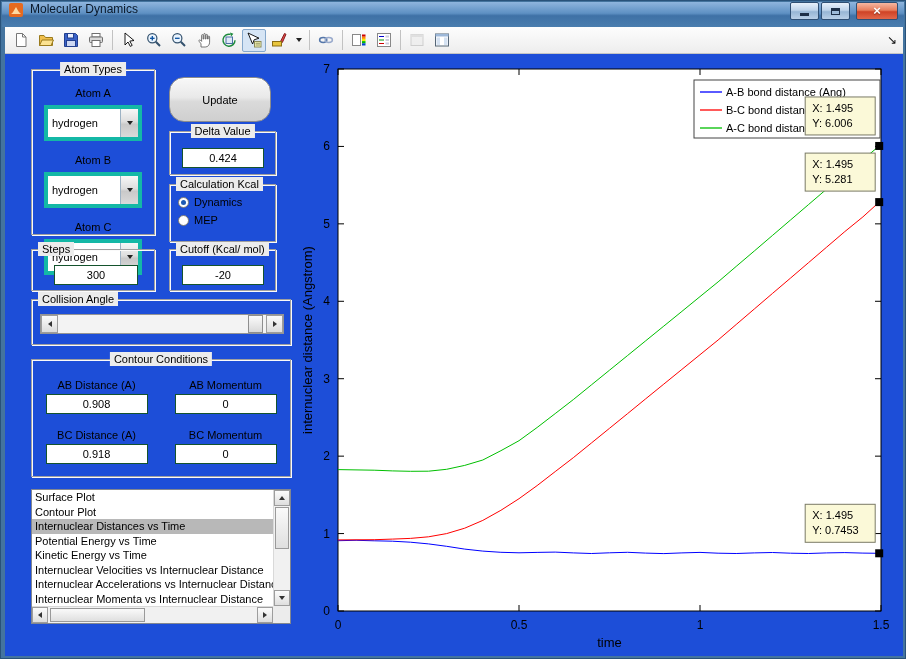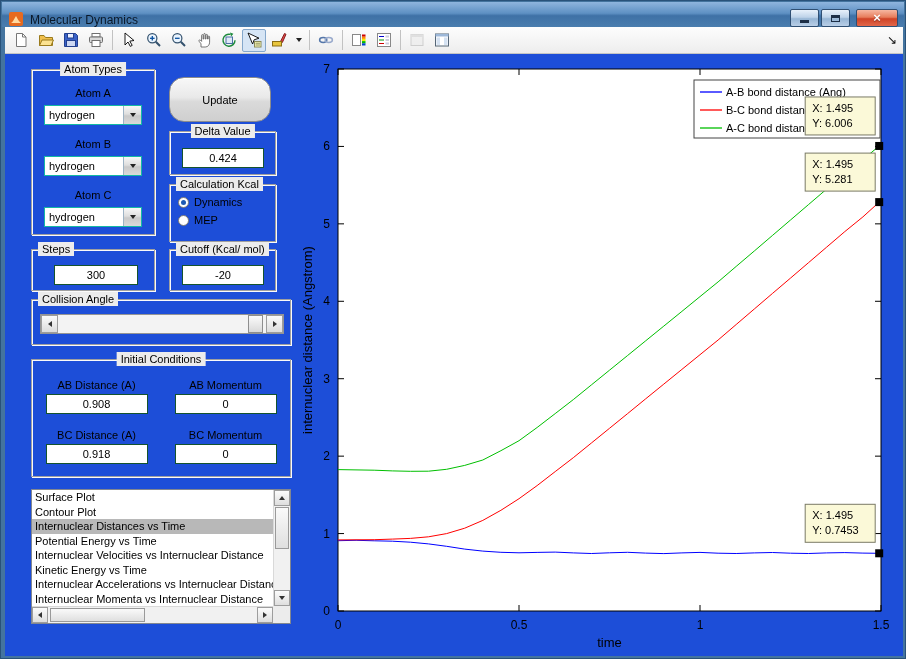--- a/index.html
+++ b/index.html
@@ -1,18 +1,18 @@
 <!DOCTYPE html>
 <html><head>
 <meta charset="utf-8">
 <style>
   html,body{margin:0;padding:0;background:#fff;}
   .window{position:relative;width:906px;height:659px;box-sizing:border-box;background:#44749f;border:1px solid #29527a;font-family:"Liberation Sans",sans-serif;overflow:hidden;}
   
-  .titlebar{position:absolute;left:1px;top:1px;right:1px;height:25px;display:flex;align-items:flex-end;padding:0 6px;box-sizing:border-box;
+  .titlebar{position:absolute;left:1px;top:1px;right:1px;height:25px;display:flex;align-items:flex-start;padding:0 6px;box-sizing:border-box;
     background:linear-gradient(#8fb5de 0%,#5e90c3 45%,#3f71a6 55%,#4a7dae 100%);}
   .app-icon{width:16px;height:16px;display:inline-flex;}
   .title{font-size:12px;color:#0a1828;margin-left:6px;}
   .winbtns{margin-left:auto;display:flex;align-items:center;gap:2px;}
   .winbtn{height:18px;border:1px solid #2f4f73;border-radius:2px;display:flex;align-items:center;justify-content:center;box-sizing:border-box;}
   .winbtn.min,.winbtn.max{width:29px;background:linear-gradient(#e8f1fb,#bed3e9 45%,#97b6d5 55%,#b9cfe7);}
   .winbtn.close{width:42px;margin-left:4px;background:linear-gradient(#f6b7a1,#e77d5c 45%,#cf4326 55%,#e2674a);}
   .g-min{width:9px;height:3px;background:#1d2f47;margin-top:7px;}
   .g-max{width:9px;height:7px;border:1px solid #1d2f47;border-top-width:3px;box-sizing:border-box;}
   .g-close{color:#fff;font-size:13px;font-weight:bold;line-height:16px;text-shadow:0 1px 1px rgba(0,0,0,.35);}
@@ -31,21 +31,21 @@
   .content{position:absolute;left:4px;top:53px;width:898px;height:602px;background:#1d4ed8;}
   .gbox{position:absolute;border:1px solid #a0a0a0;box-shadow:inset 1px 1px 0 #fafafa,1px 1px 0 #fafafa;box-sizing:border-box;}
   .gbox-title{position:absolute;top:-8px;font-size:11px;line-height:14px;background:#ececec;padding:0 4px;white-space:nowrap;color:#000;}
   .center-title{left:50%;transform:translateX(-50%);}
   .left-title{left:6px;}
   .lbl{font-size:11px;color:#000;}
   .field{background:#fff;border:1px solid #14532d;font-size:11px;display:flex;align-items:center;justify-content:center;box-sizing:border-box;}
   #panel-atom-types{left:26px;top:15px;width:124px;height:166px;}
   #atom-fields{padding-top:17px;}
   .atom-lbl{text-align:center;height:13px;line-height:13px;margin-bottom:5px;}
-  .combo{position:relative;width:98px;height:20px;margin:0 auto 13px;background:#fff;border:1px solid #14b8a6;display:flex;align-items:center;box-sizing:border-box;}
+  .combo{position:relative;width:98px;height:36px;margin:0 auto 13px;background:#fff;border:4px solid #14b8a6;display:flex;align-items:center;box-sizing:border-box;}
   .combo-val{flex:1;font-size:11px;padding-left:4px;overflow:hidden;white-space:nowrap;}
   .combo-btn{width:17px;height:100%;border-left:1px solid #9db2c4;background:linear-gradient(#f7f7f7,#dedede 45%,#c9c9c9 55%,#dadada);display:flex;align-items:center;justify-content:center;}
   .tri-down{width:0;height:0;border-left:3.5px solid transparent;border-right:3.5px solid transparent;border-top:4px solid #222;}
   #btn-update{position:absolute;left:164px;top:23px;width:100px;height:43px;border:1px solid #8c8c8c;border-radius:15px;font-size:11px;
     background:linear-gradient(#f8f8f8,#e9e9e9 45%,#dadada 55%,#cfcfcf);display:flex;align-items:center;justify-content:center;box-shadow:inset 0 1px 0 #fff;}
   #panel-delta{left:164px;top:77px;width:107px;height:44px;}
   #delta-field{position:absolute;left:12px;top:16px;width:82px;height:20px;}
   #panel-calc{left:164px;top:130px;width:107px;height:58px;}
   #calc-options{padding-top:10px;}
   .radio-row{display:flex;align-items:center;gap:5px;margin:0 0 4px 8px;height:14px;}
@@ -336,41 +336,41 @@
             <span class="tri-left"></span>
           </div>
         <div class="sl-thumb"></div>
         <div class="sl-btn sl-right">
             <span class="tri-right"></span>
           </div>
       </div>
     </div>
 
     <div class="gbox" id="panel-ic">
-      <span class="gbox-title center-title">Initial Conditions</span>
+      <span class="gbox-title center-title">Contour Conditions</span>
       <div class="ic-grid" id="ic-grid">
           <div class="lbl ic-lbl">AB Distance (A)</div>
           <div class="lbl ic-lbl">AB Momentum</div>
           <div class="field ic-field">0.908</div>
           <div class="field ic-field">0</div>
           <div class="lbl ic-lbl">BC Distance (A)</div>
           <div class="lbl ic-lbl">BC Momentum</div>
           <div class="field ic-field">0.918</div>
           <div class="field ic-field">0</div>
         </div>
     </div>
 
     <div class="listbox">
       <div class="list-items" id="list-items">
           <div class="list-item">Surface Plot</div>
           <div class="list-item">Contour Plot</div>
           <div class="list-item selected">Internuclear Distances vs Time</div>
           <div class="list-item">Potential Energy vs Time</div>
+          <div class="list-item">Kinetic Energy vs Time</div>
           <div class="list-item">Internuclear Velocities vs Internuclear Distance</div>
-          <div class="list-item">Kinetic Energy vs Time</div>
           <div class="list-item">Internuclear Accelerations vs Internuclear Distance</div>
           <div class="list-item">Internuclear Momenta vs Internuclear Distance</div>
         </div>
       <div class="vscroll">
         <div class="sb-btn sb-up">
             <span class="tri-up"></span>
           </div>
         <div class="sb-thumb v"></div>
         <div class="sb-btn sb-down">
             <span class="tri-down-b"></span>

